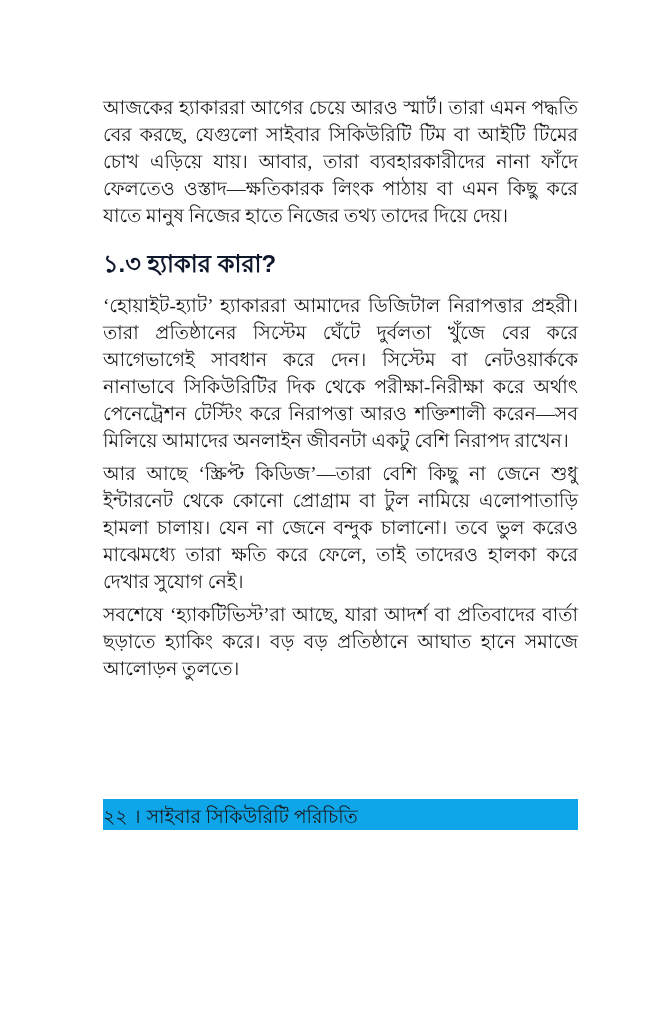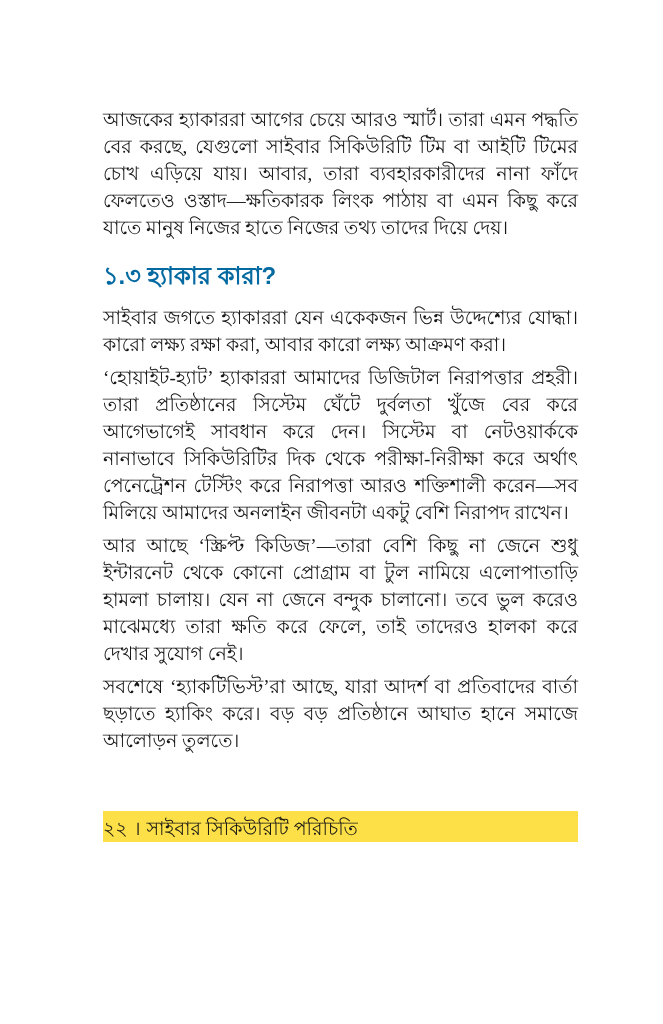--- a/index.html
+++ b/index.html
@@ -4,21 +4,21 @@
 <style>
   html, body {
     margin: 0;
     padding: 0;
     background: #ffffff;
   }
   .page {
     position: relative;
     width: 663px;
     height: 900px;
-    margin: 12px auto;
+    margin: 0 auto;
     background: #ffffff;
     box-sizing: border-box;
     overflow: hidden;
     color: #161616;
     font-family: "Liberation Serif", "DejaVu Serif", serif;
     font-size: 19px;
     line-height: 27px;
   }
   .page-body {
     position: absolute;
@@ -30,28 +30,28 @@
   .page-body p {
     margin: 0 0 6px 0;
   }
   .section-heading {
     font-family: "Liberation Sans", "DejaVu Sans", sans-serif;
     font-size: 24px;
     line-height: 33px;
     font-weight: bold;
     text-align: left;
     margin: 18px 0 12px 0;
-    color: #0369a1;
+    color: #0f172a;
   }
   .page-footer {
     position: absolute;
     left: 103px;
     right: 85px;
     bottom: 70px;
-    background: #fde047;
+    background: #0ea5e9;
     padding-top: 4px;
     font-size: 19px;
     line-height: 27px;
     text-align: left;
     white-space: nowrap;
   }
   .page-footer span { display: inline; }
   .sep { padding: 0 6px; }
 </style>
 </head>
@@ -59,21 +59,20 @@
 
 <div class="page">
 
   <main class="page-body">
 
     <p>আজকের হ্যাকাররা আগের চেয়ে আরও স্মার্ট। তারা এমন পদ্ধতি বের করছে, যেগুলো সাইবার সিকিউরিটি টিম বা আইটি টিমের চোখ এড়িয়ে যায়। আবার, তারা ব্যবহারকারীদের নানা ফাঁদে ফেলতেও ওস্তাদ—ক্ষতিকারক লিংক পাঠায় বা এমন কিছু করে যাতে মানুষ নিজের হাতে নিজের তথ্য তাদের দিয়ে দেয়।</p>
 
 
     <h2 class="section-heading">১.৩ হ্যাকার কারা?</h2>
 
-    <p>সাইবার জগতে হ্যাকাররা যেন একেকজন ভিন্ন উদ্দেশ্যের যোদ্ধা। কারো লক্ষ্য রক্ষা করা, আবার কারো লক্ষ্য আক্রমণ করা।</p>
 
     <p>‘হোয়াইট-হ্যাট’ হ্যাকাররা আমাদের ডিজিটাল নিরাপত্তার প্রহরী। তারা প্রতিষ্ঠানের সিস্টেম ঘেঁটে দুর্বলতা খুঁজে বের করে আগেভাগেই সাবধান করে দেন। সিস্টেম বা নেটওয়ার্ককে নানাভাবে সিকিউরিটির দিক থেকে পরীক্ষা-নিরীক্ষা করে অর্থাৎ পেনেট্রেশন টেস্টিং করে নিরাপত্তা আরও শক্তিশালী করেন—সব মিলিয়ে আমাদের অনলাইন জীবনটা একটু বেশি নিরাপদ রাখেন।</p>
 
 
 
     <p>আর আছে ‘স্ক্রিপ্ট কিডিজ’—তারা বেশি কিছু না জেনে শুধু ইন্টারনেট থেকে কোনো প্রোগ্রাম বা টুল নামিয়ে এলোপাতাড়ি হামলা চালায়। যেন না জেনে বন্দুক চালানো। তবে ভুল করেও মাঝেমধ্যে তারা ক্ষতি করে ফেলে, তাই তাদেরও হালকা করে দেখার সুযোগ নেই।</p>
 
     <p>সবশেষে ‘হ্যাকটিভিস্ট’রা আছে, যারা আদর্শ বা প্রতিবাদের বার্তা ছড়াতে হ্যাকিং করে। বড় বড় প্রতিষ্ঠানে আঘাত হানে সমাজে আলোড়ন তুলতে।</p>
 
   </main>

